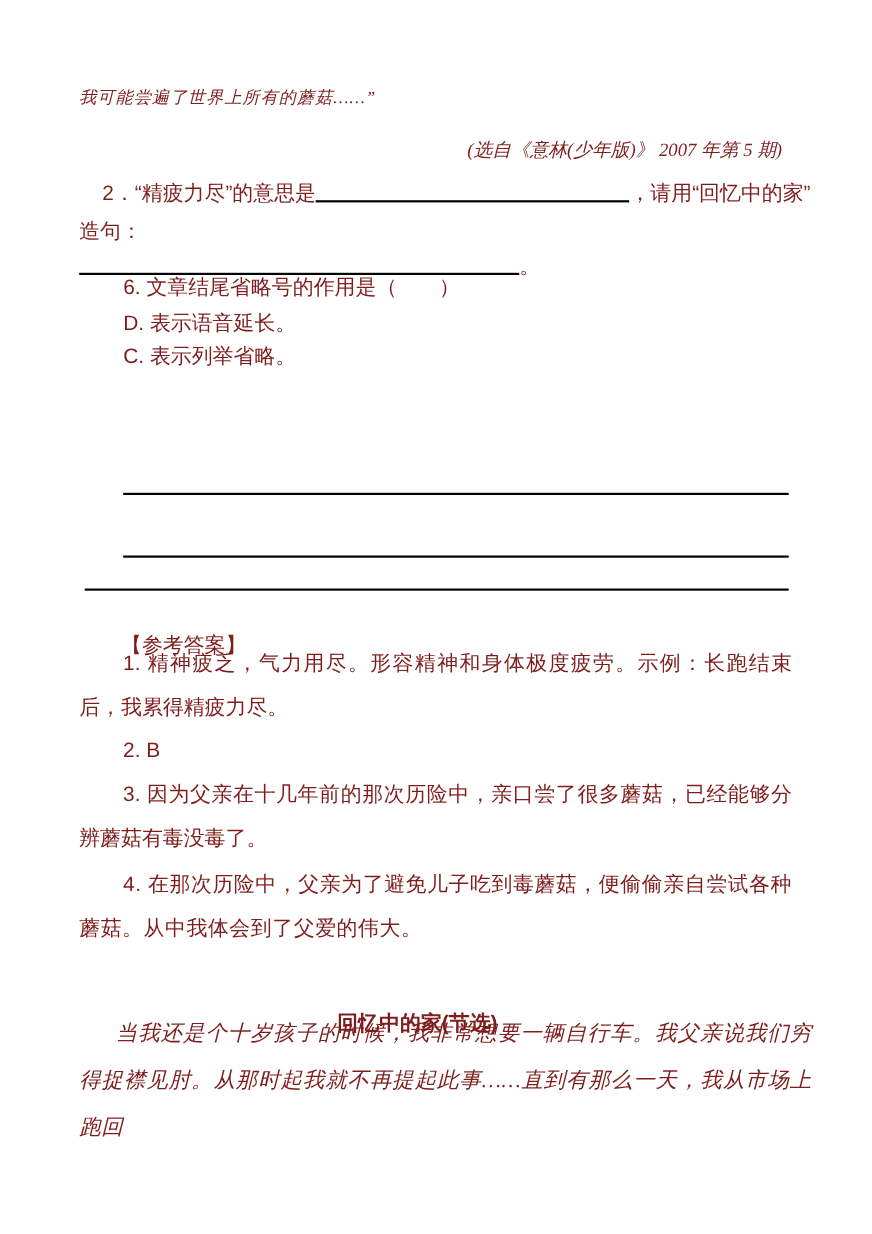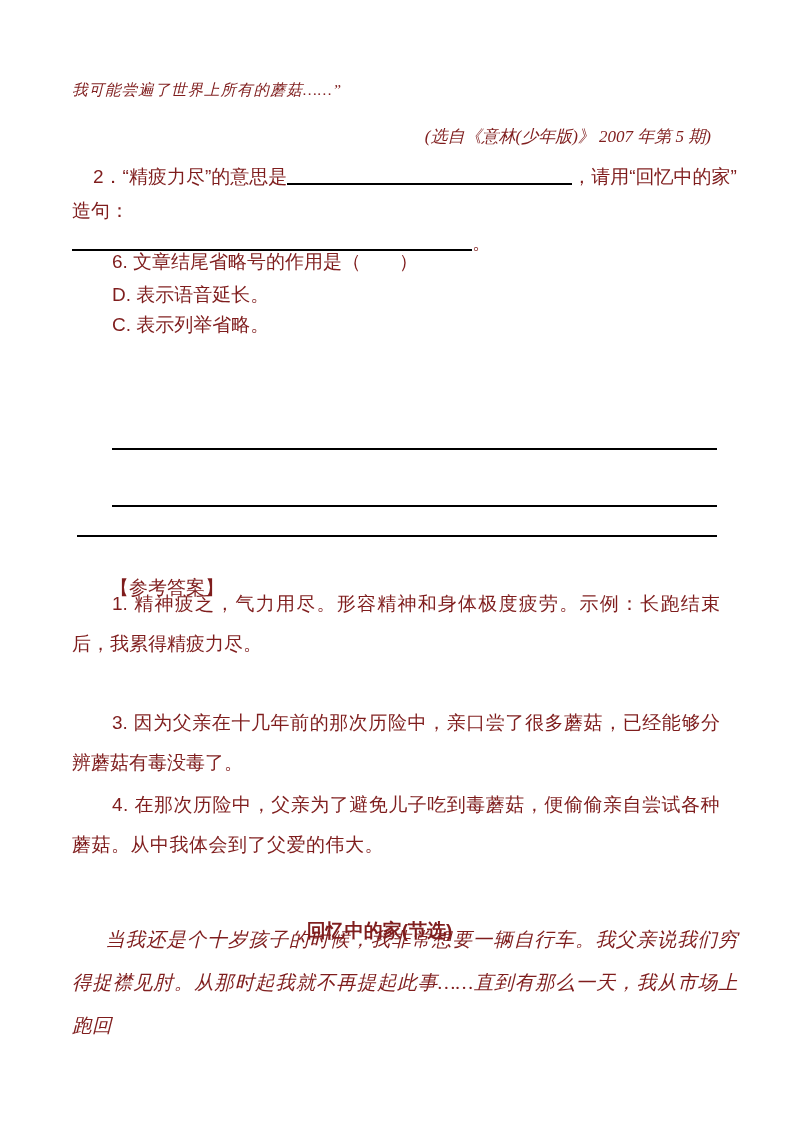--- a/index.html
+++ b/index.html
@@ -133,20 +133,21 @@
 
 
   <div class="abs rule rule-q4"></div>
 
   <div class="abs rule separator"></div>
 
   <div class="abs ref-header">【参考答案】</div>
 
   <div class="abs ans ans-1">1. 精神疲乏，气力用尽。形容精神和身体极度疲劳。示例：长跑结束后，我累得精疲力尽。</div>
 
+  <div class="abs ans ans-2">2. B</div>
 
   <div class="abs ans ans-3">3. 因为父亲在十几年前的那次历险中，亲口尝了很多蘑菇，已经能够分辨蘑菇有毒没毒了。</div>
 
   <div class="abs ans ans-4">4. 在那次历险中，父亲为了避免儿子吃到毒蘑菇，便偷偷亲自尝试各种蘑菇。从中我体会到了父爱的伟大。</div>
 
   <div class="abs next-title">回忆中的家(节选)</div>
 
   <div class="abs kai next-para">当我还是个十岁孩子的时候，我非常想要一辆自行车。我父亲说我们穷得捉襟见肘。从那时起我就不再提起此事……直到有那么一天，我从市场上跑回</div>
 
 </div>

